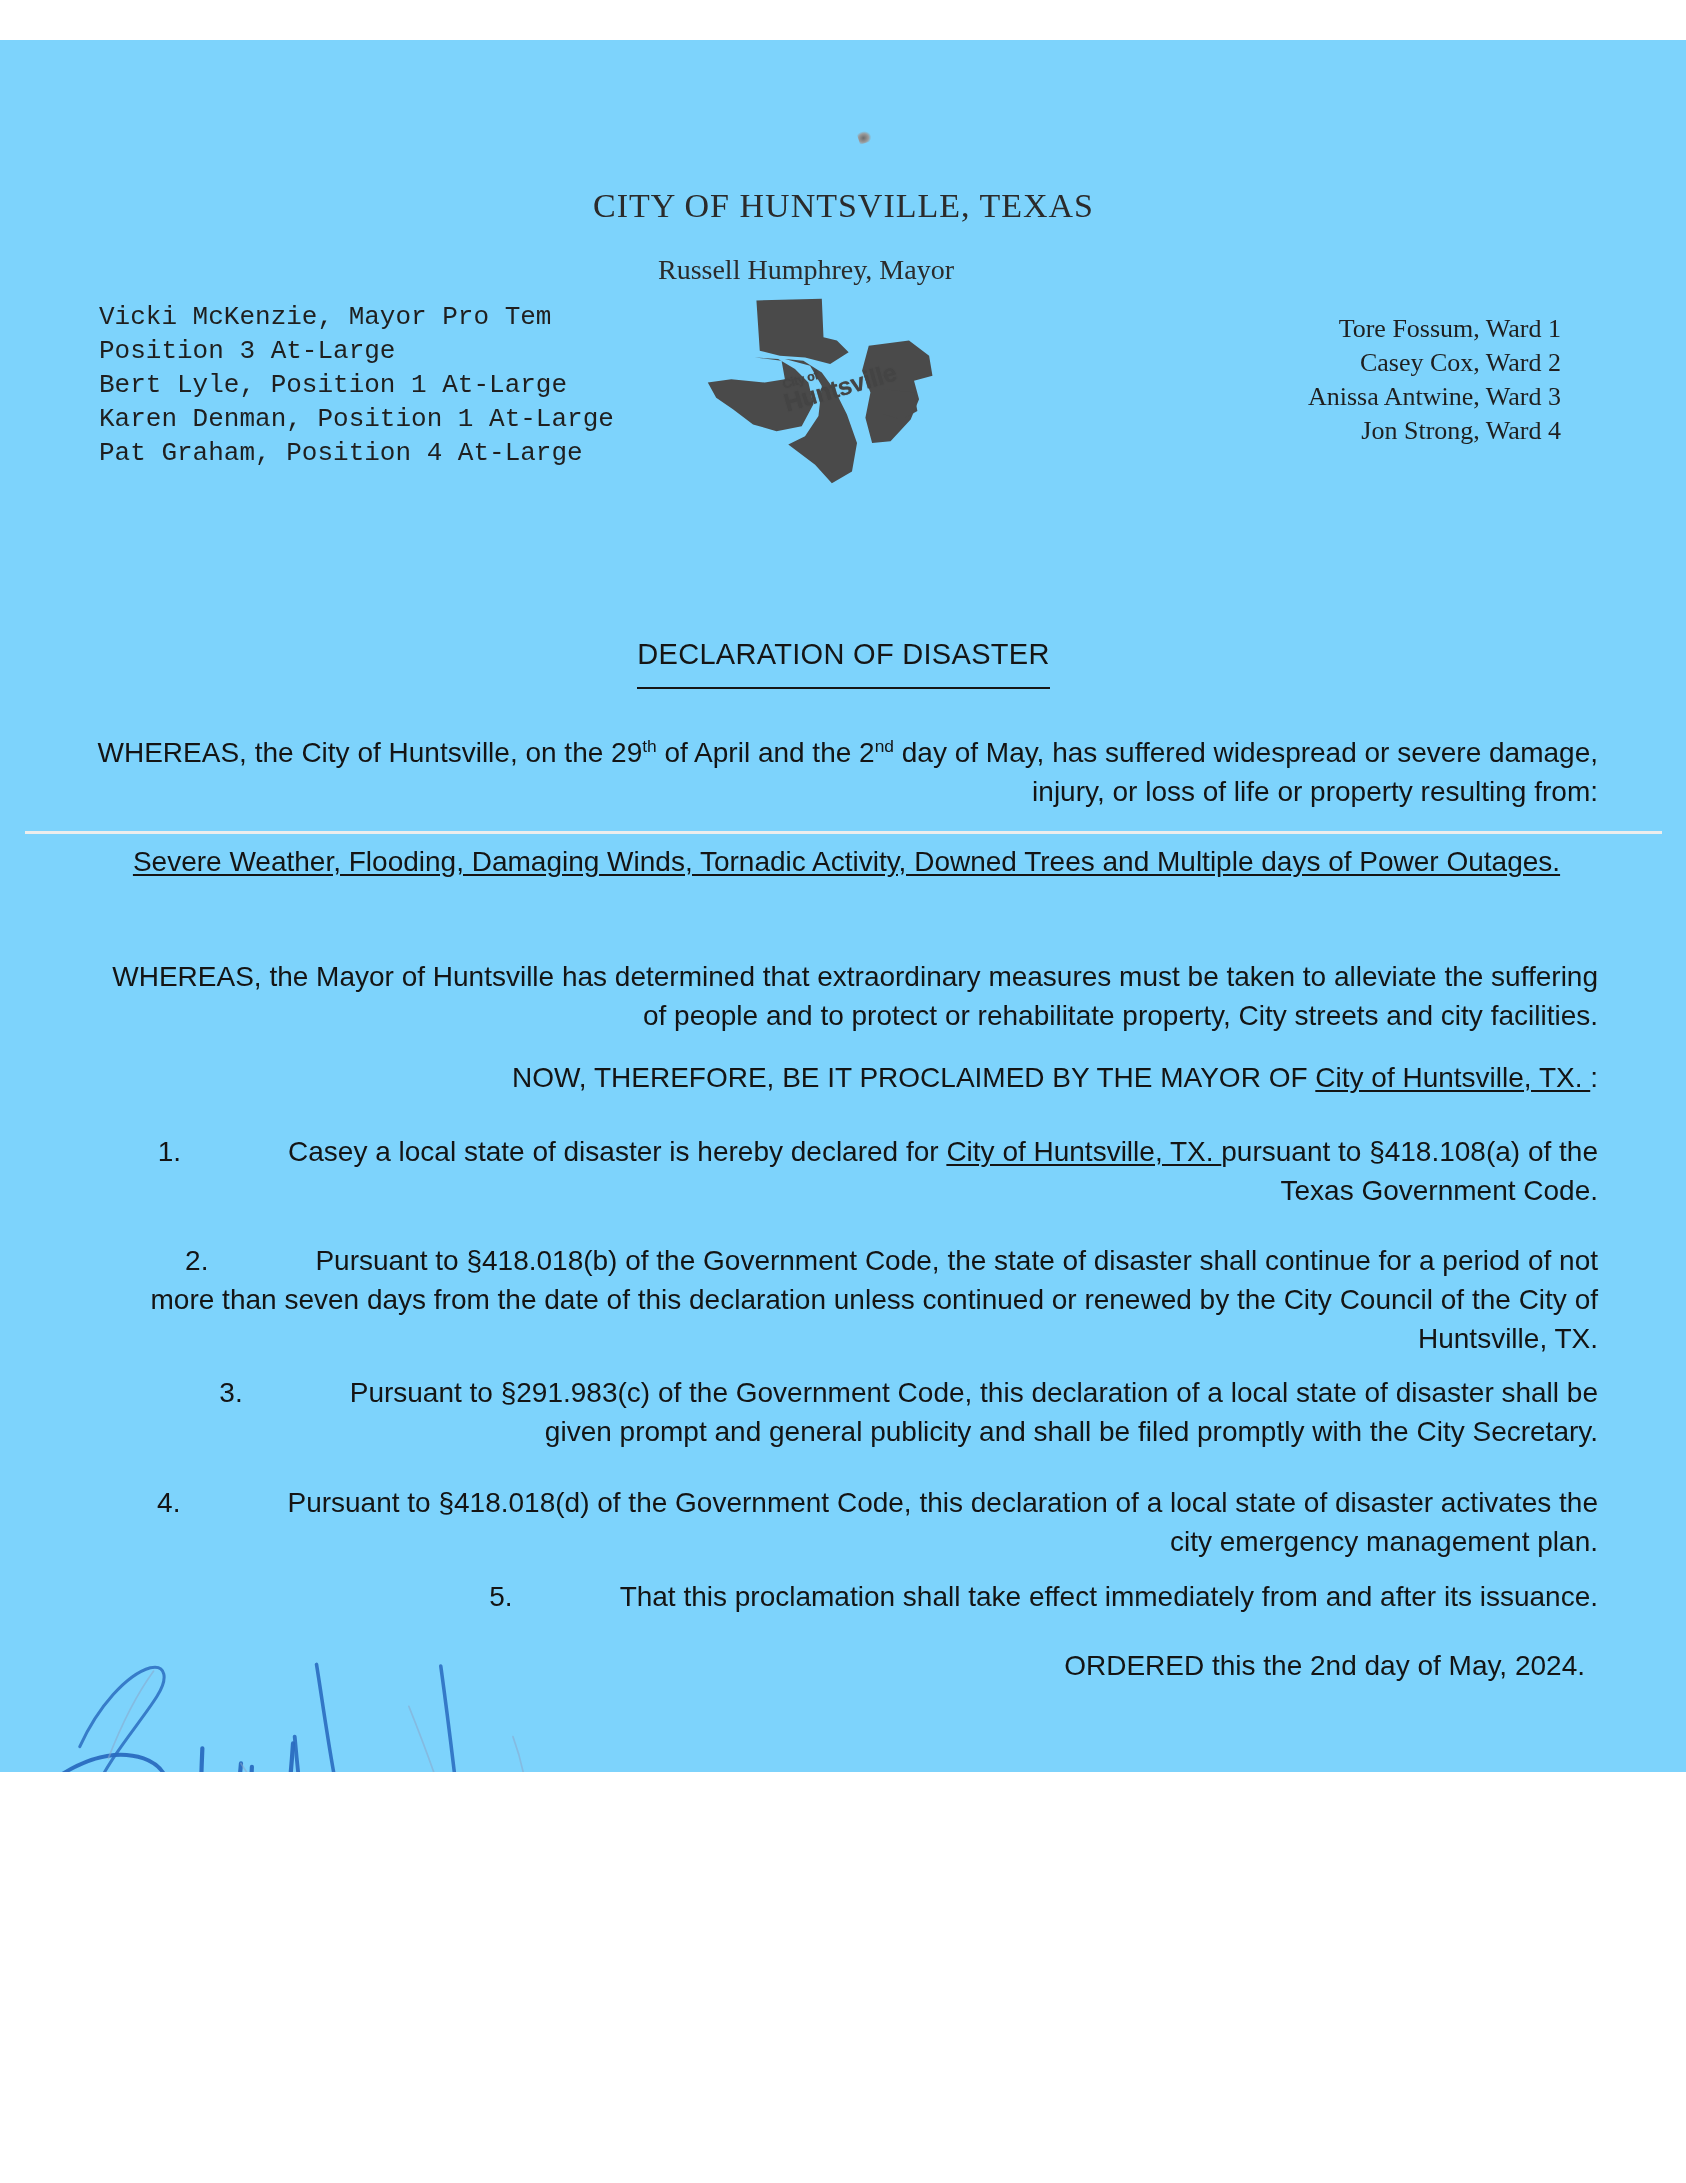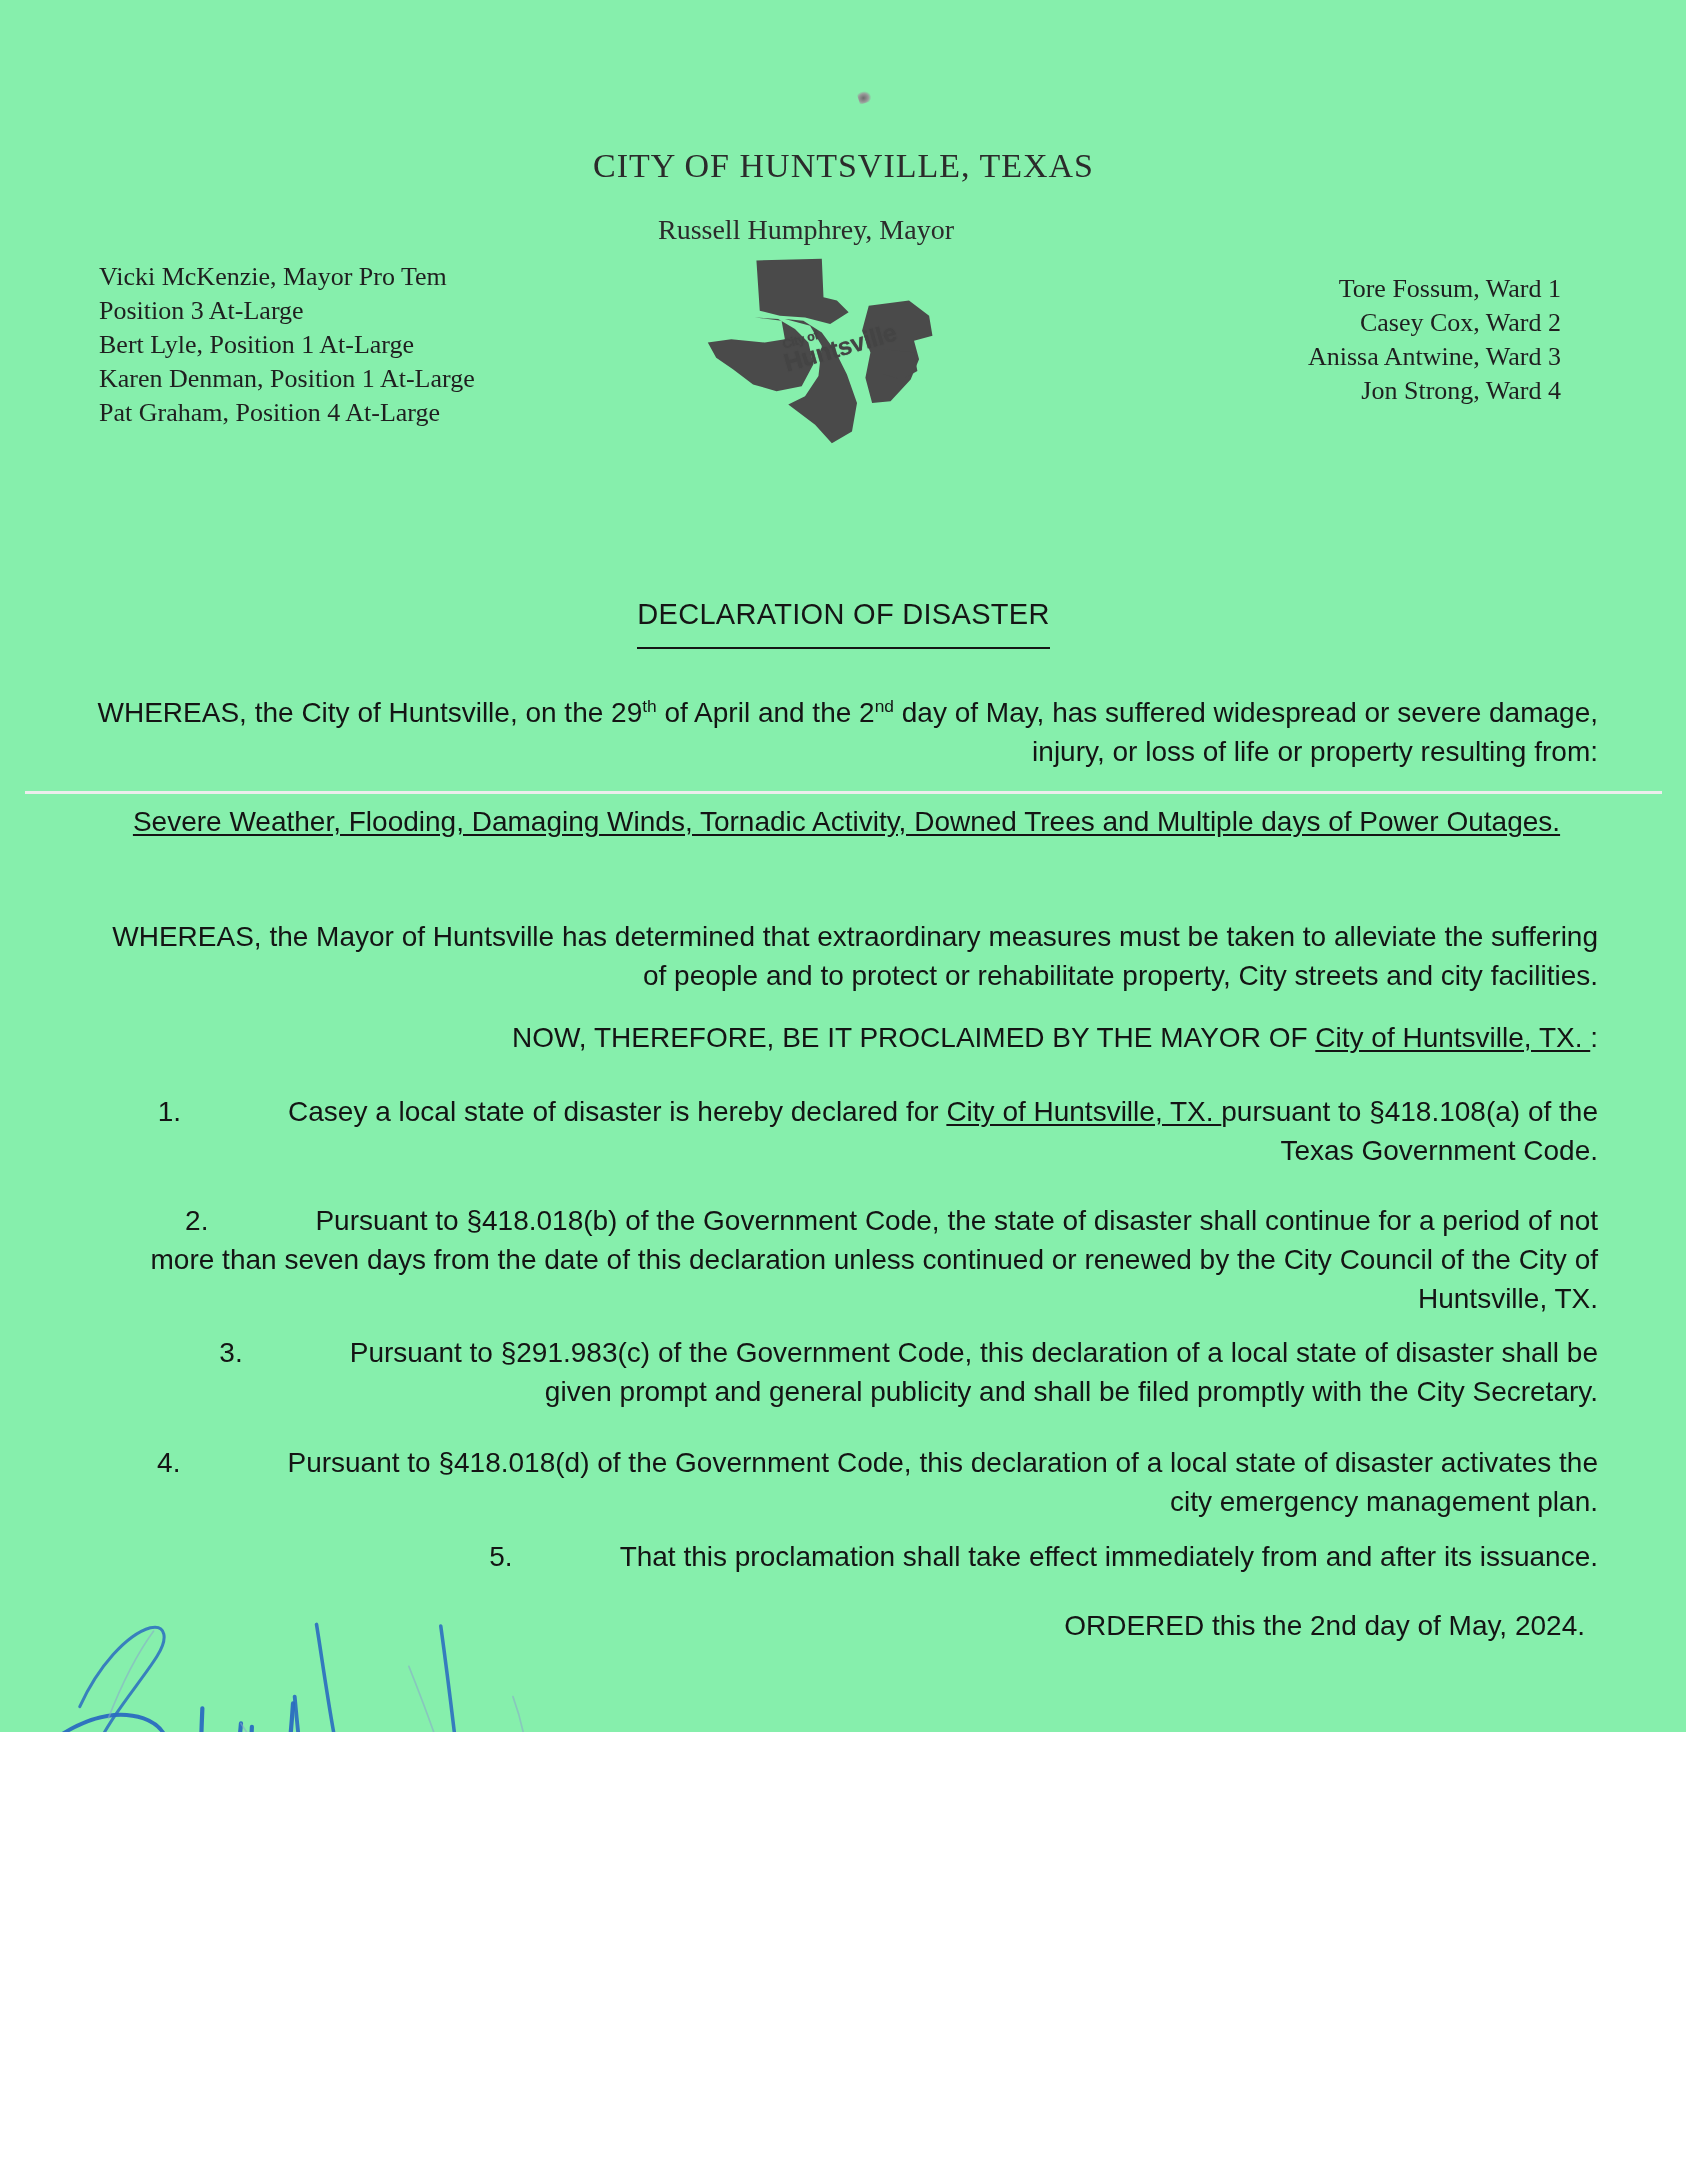--- a/index.html
+++ b/index.html
@@ -8,22 +8,23 @@
     background: #ffffff;
   }
   body {
     font-family: "Liberation Sans", sans-serif;
     color: #1a1a1a;
   }
   #page {
     position: relative;
     width: 1687px;
     height: 1732px;
-    background: #86efac;
+    background: #7dd3fc;
     overflow: hidden;
+    margin-top: 40px;
   }
 
   
   .speck {
     position: absolute;
     left: 858px;
     top: 91px;
     width: 13.4px;
     height: 11.8px;
     background:
@@ -50,21 +51,21 @@
     text-align: center;
     font-family: "Liberation Serif", serif;
     font-size: 28px;
     color: #2b2b2b;
   }
 
   .council-left {
     position: absolute;
     left: 99px;
     top: 260px;
-    font-family: Liberation Serif, serif;
+    font-family: Liberation Mono, monospace;
     font-size: 26px;
     line-height: 34px;
     color: #1f1f1f;
     text-align: left;
     white-space: nowrap;
   }
   .council-right {
     position: absolute;
     right: 126px;
     top: 272px;

